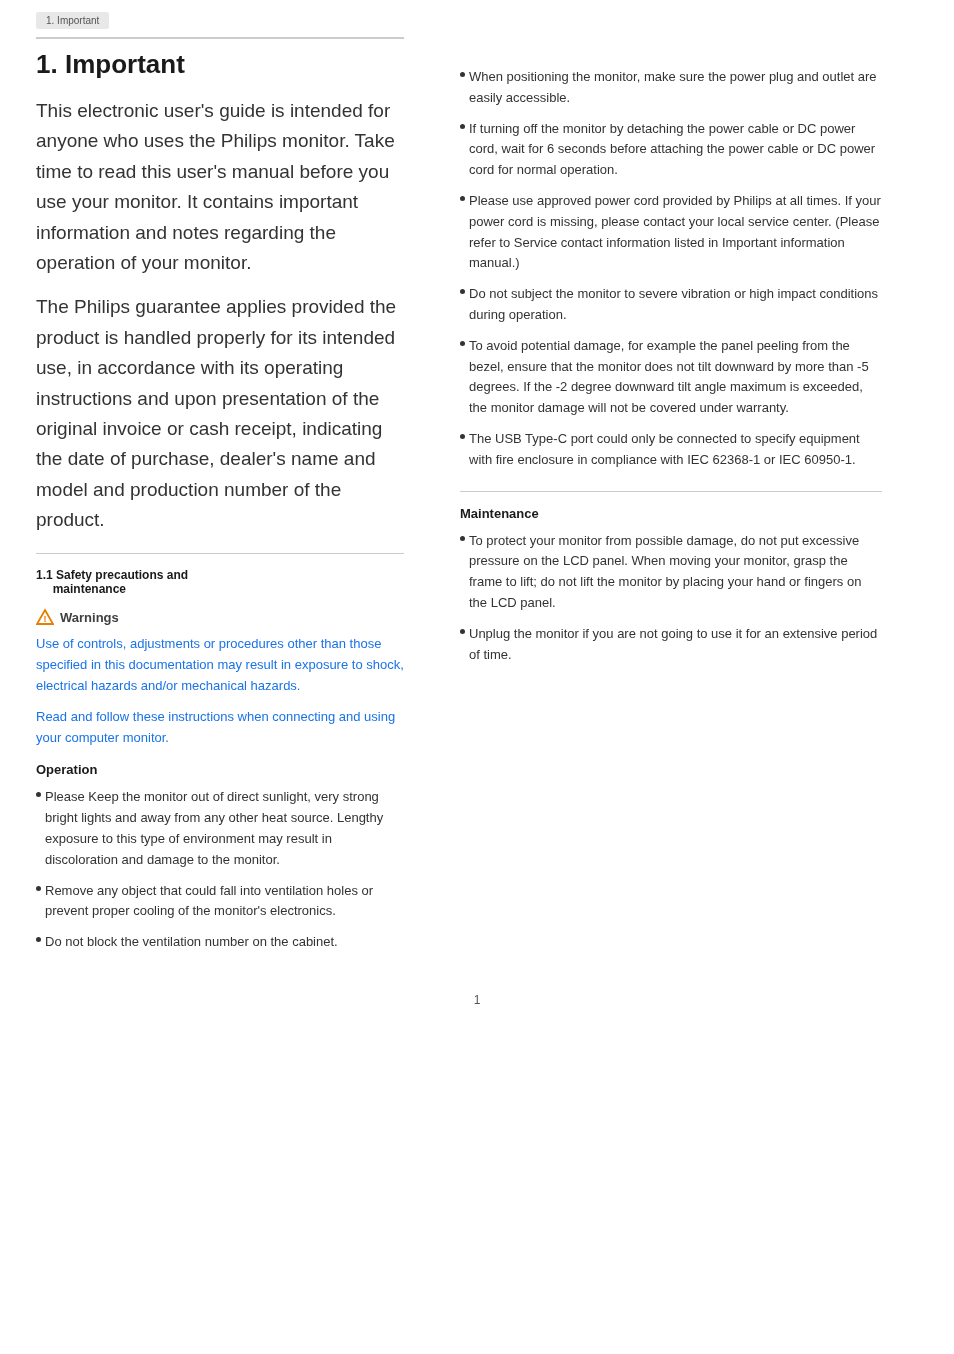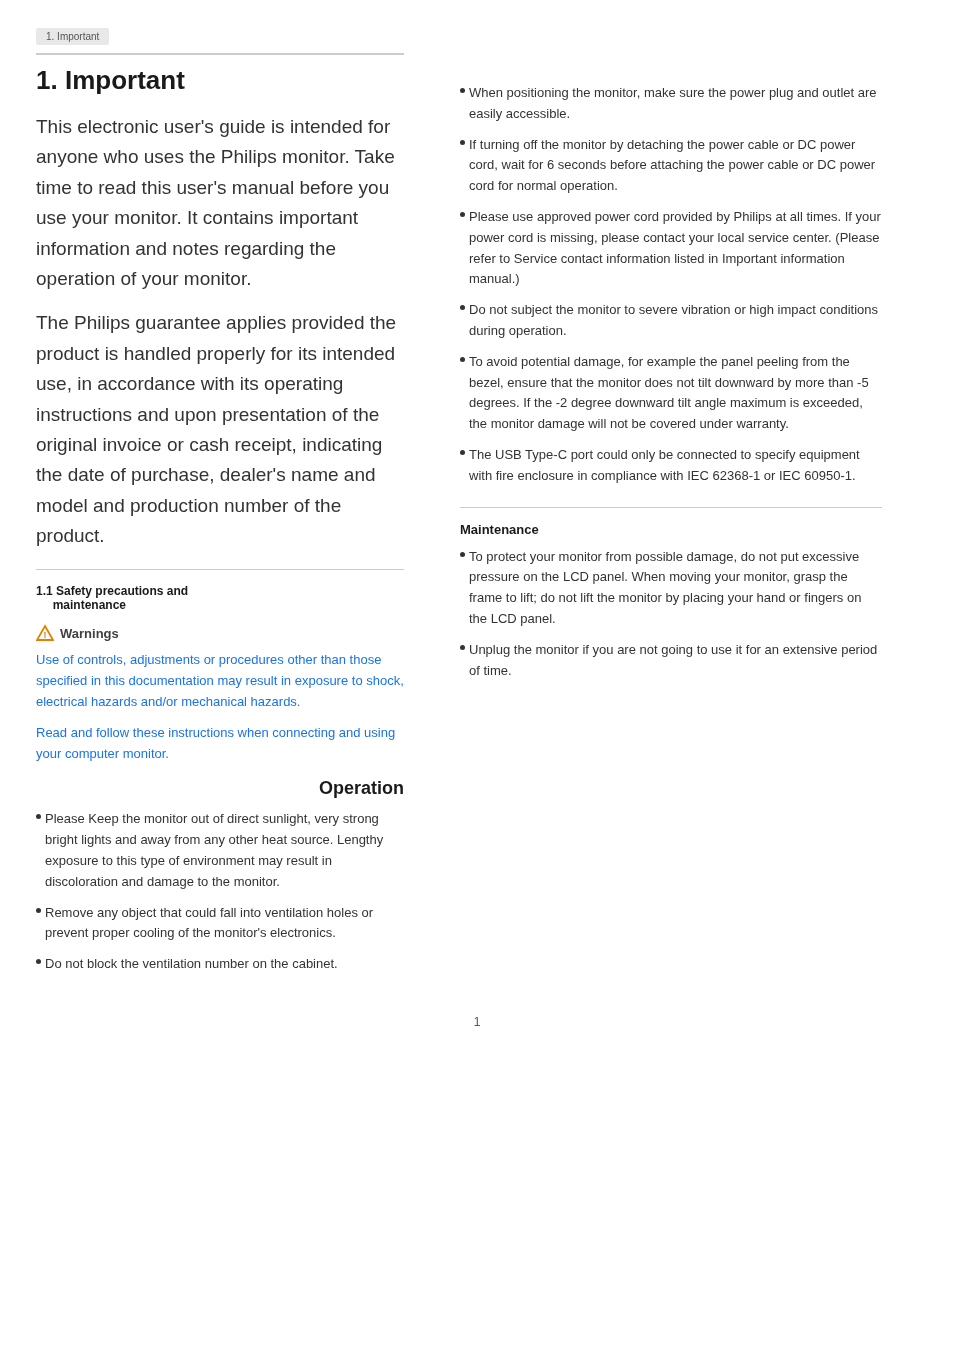--- a/index.html
+++ b/index.html
@@ -13,21 +13,21 @@
       font-size: 13px;
       color: #1a1a1a;
       background: #ffffff;
       width: 954px;
       min-height: 1354px;
     }
 
     .page {
       width: 954px;
       min-height: 1354px;
-      padding: 28px 0 40px 0;
+      padding: 12px 0 40px 0;
       position: relative;
     }
 
     
     .breadcrumb-tab {
       display: inline-block;
       background: #e8e8e8;
       color: #555;
       font-size: 10px;
       padding: 3px 10px;
@@ -102,25 +102,24 @@
     }
 
     .warning-text {
       color: #1a73e8;
       font-size: 13px;
       line-height: 1.6;
       margin-bottom: 10px;
     }
 
     .operation-header {
-      font-size: 18px;
+      font-size: 13px;
       font-weight: bold;
       color: #1a1a1a;
       margin: 14px 0 10px 0;
-      text-align: right;
     }
 
     .bullet-list {
       list-style: none;
       padding: 0;
       margin: 0;
     }
 
     .bullet-list li {
       display: flex;

